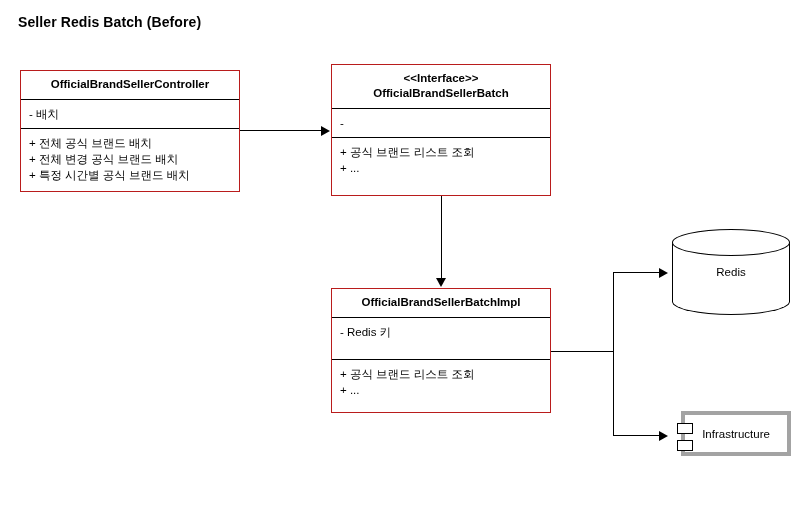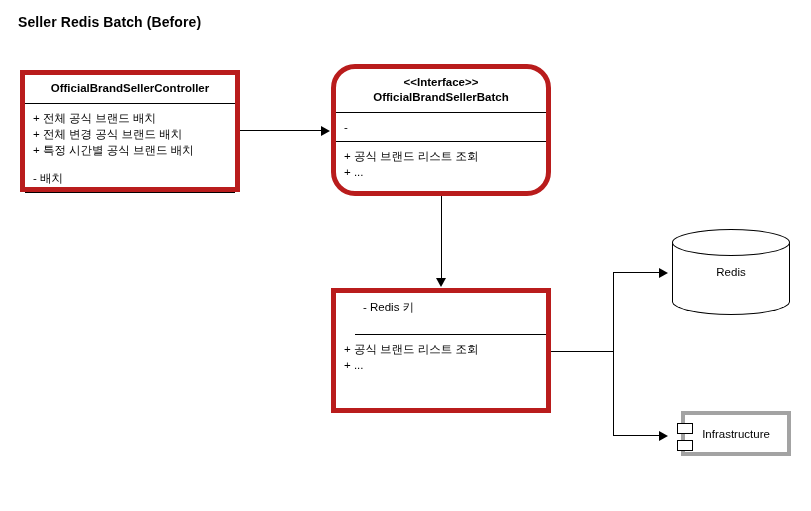--- a/index.html
+++ b/index.html
@@ -20,21 +20,21 @@
     left: 18px;
     top: 14px;
     font-size: 14px;
     font-weight: bold;
     letter-spacing: 0.1px;
     white-space: nowrap;
   }
   .uml-class {
     position: absolute;
     box-sizing: border-box;
-    border: 5px solid #b91c1c;
+    border: 1px solid #b91c1c;
     background: #ffffff;
   }
   .uml-header {
     box-sizing: border-box;
     text-align: center;
     font-weight: bold;
     font-size: 11.5px;
     line-height: 15px;
     padding: 6px 4px 7px 4px;
     border-bottom: 1px solid #000000;
@@ -154,46 +154,49 @@
 </style>
 </head>
 <body>
 
 <div id="title">Seller Redis Batch (Before)</div>
 
 <div class="uml-class" style="left:20px; top:70px; width:220px; height:122px;">
   <div class="uml-header">
     <span>OfficialBrandSellerController</span>
   </div>
+  <div class="uml-section bordered" style="height:29px;">
+    <div class="row">- 배치</div>
+  </div>
   <div class="uml-section">
     <div class="row">+ 전체 공식 브랜드 배치</div>
     <div class="row">+ 전체 변경 공식 브랜드 배치</div>
     <div class="row">+ 특정 시간별 공식 브랜드 배치</div>
   </div>
-  <div class="uml-section bordered" style="height:29px;">
-    <div class="row">- 배치</div>
-  </div>
-</div>
-
-<div class="uml-class" style="left:331px; top:64px; width:220px; height:132px;border-radius:24px;">
+</div>
+
+<div class="uml-class" style="left:331px; top:64px; width:220px; height:132px;">
   <div class="uml-header">
     <span class="stereotype">&lt;&lt;Interface&gt;&gt;</span>
     <span>OfficialBrandSellerBatch</span>
   </div>
   <div class="uml-section bordered" style="height:29px;">
     <div class="row">-</div>
   </div>
   <div class="uml-section">
     <div class="row">+ 공식 브랜드 리스트 조회</div>
     <div class="row">+ ...</div>
   </div>
 </div>
 
 <div class="uml-class" style="left:331px; top:288px; width:220px; height:125px;">
-  <div class="uml-section bordered" style="height:42px;margin-left:19px;">
+  <div class="uml-header">
+    <span>OfficialBrandSellerBatchImpl</span>
+  </div>
+  <div class="uml-section bordered" style="height:42px;">
     <div class="row">- Redis 키</div>
   </div>
   <div class="uml-section">
     <div class="row">+ 공식 브랜드 리스트 조회</div>
     <div class="row">+ ...</div>
   </div>
 </div>
 
 <div class="line hline" style="left:240px; top:130px; width:82px;"></div>
 <div class="arrow-right" style="left:321px; top:126px;"></div>

